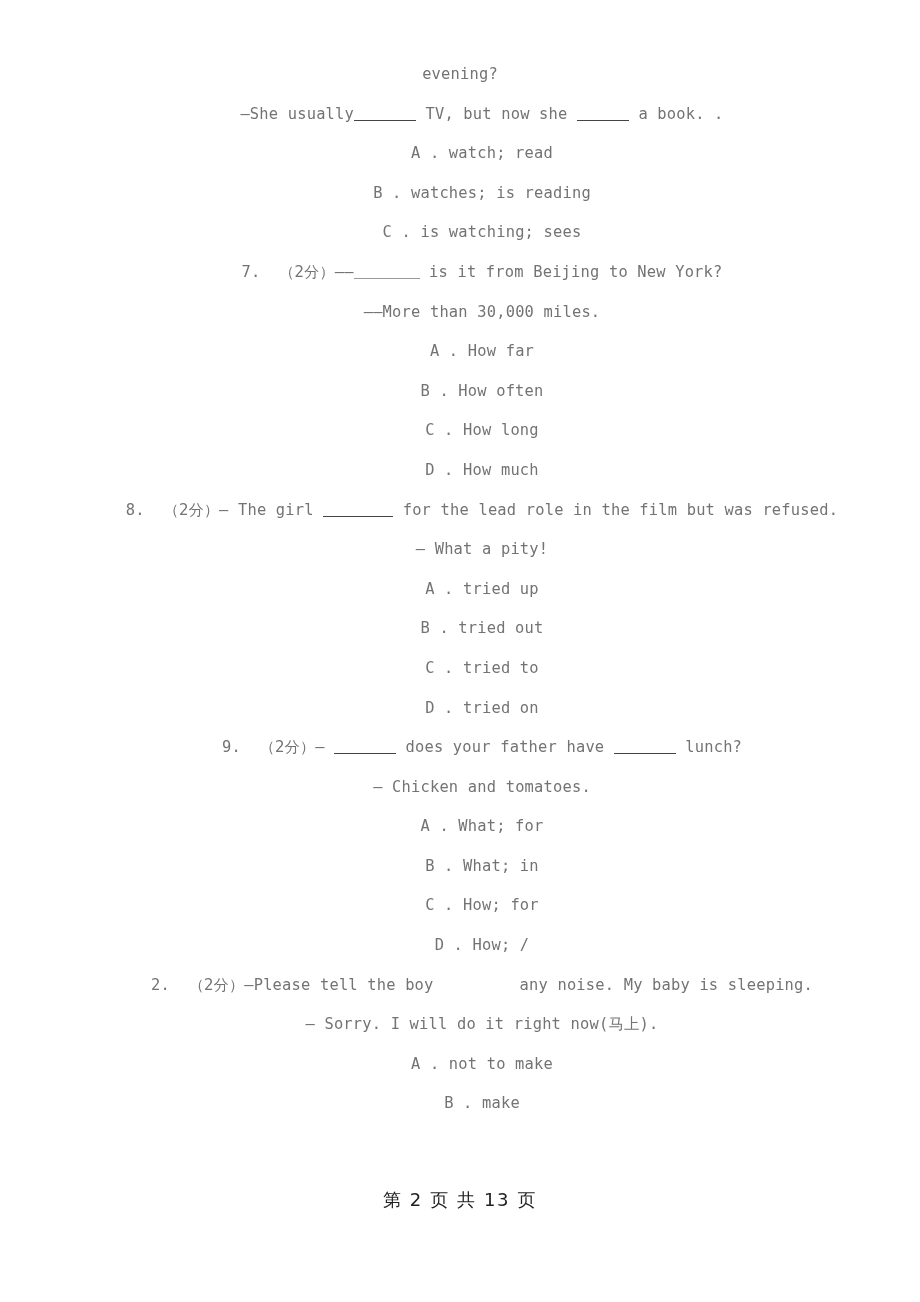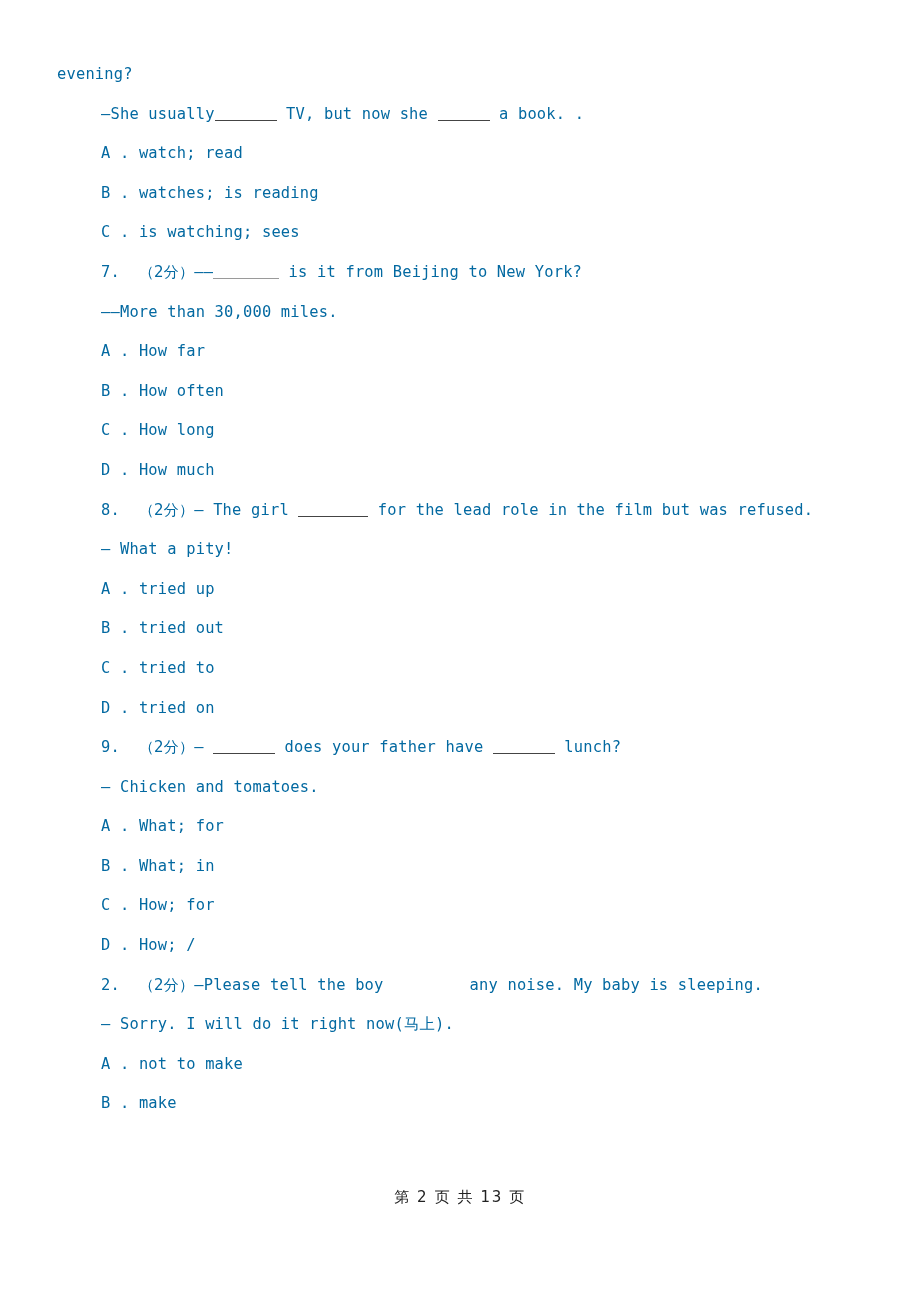--- a/index.html
+++ b/index.html
@@ -34,21 +34,22 @@
     width: 806px;
   }
 
   
   .line {
     font-size: 15.4px;
     line-height: 39.6px;
     height: 39.6px;
     white-space: nowrap;
     letter-spacing: 0.2px;
-    color: #0369a1;
+    color: #737373;
+    text-align: center;
   }
 
   
   .line.flush {
     padding-left: 0;
   }
 
   
   .line.indent {
     padding-left: 44px;
@@ -80,21 +81,21 @@
     display: inline-block;
   }
 
   .footer {
     position: absolute;
     left: 0;
     top: 1188px;
     width: 920px;
     text-align: center;
     font-family: "DejaVu Sans", "Liberation Sans", sans-serif;
-    font-size: 15px;
+    font-size: 18px;
     letter-spacing: 1.6px;
     color: #222;
   }
 </style>
 </head>
 <body>
 
 <div class="page">
   <div class="content">
 

